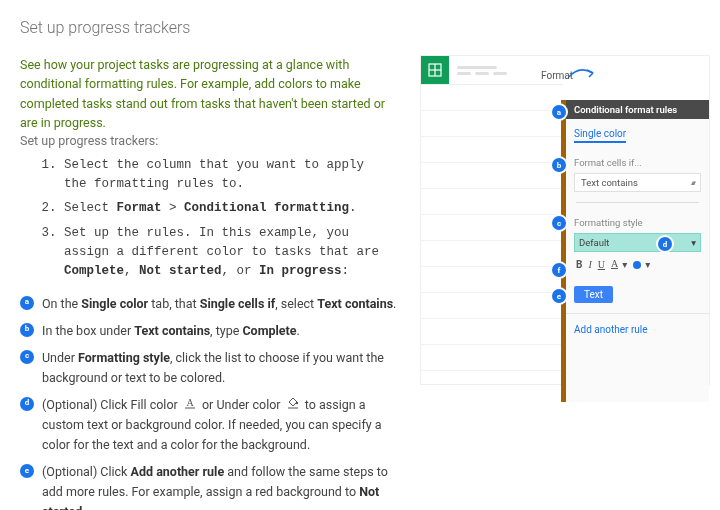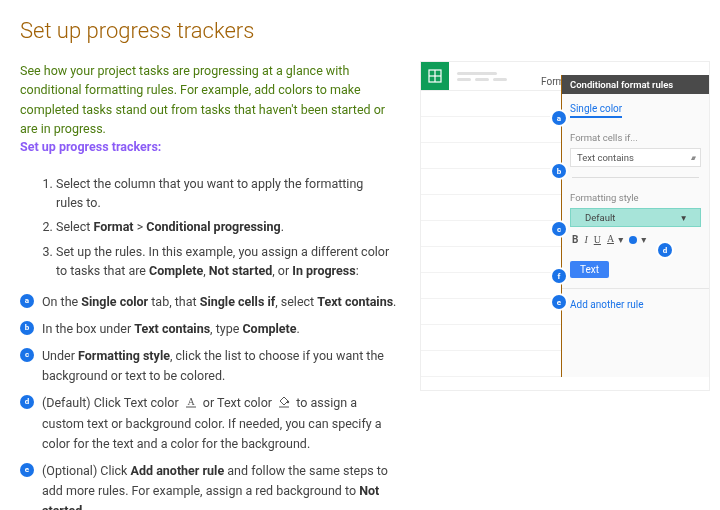--- a/index.html
+++ b/index.html
@@ -1,24 +1,24 @@
 <!DOCTYPE html>
 <html><head>
 <meta charset="utf-8">
 <style>
   * { box-sizing: border-box; margin: 0; padding: 0; }
   body { font-family: -apple-system, BlinkMacSystemFont, "Segoe UI", Roboto, Arial, sans-serif; font-size: 12.5px; color: #444; background: #fff; width: 720px; height: 510px; overflow: hidden; padding: 18px 20px; }
-  .page-title { font-size: 22px; font-weight: 300; color: #a16207; margin-bottom: 18px; }
+  .page-title { font-size: 16px; font-weight: 300; color: #737373; margin-bottom: 18px; }
   .columns { display: flex; gap: 22px; }
   .left { flex: 0 0 378px; }
   .right { flex: 1 1 auto; position: relative; }
   p.intro { line-height: 1.55; color: #4d7c0f; margin-bottom: 0; }
-  p.subhead { font-weight: 700; color: #8b5cf6; margin-bottom: 20px; }
+  p.subhead { font-weight: 400; color: #737373; margin-bottom: 8px; }
   ol { list-style: decimal; margin: 0 0 12px 28px; }
-  ol li { margin: 5px 8px; line-height: 1.55; color: #444; }
+  ol li { margin: 5px 16px; line-height: 1.55; color: #444; font-family: Liberation Mono, monospace; }
   .bold { font-weight: 700; color: #333; }
 
   .lettered { margin-left: 0; }
   .lettered-item { display: flex; align-items: flex-start; margin: 7px 0; line-height: 1.6; }
   .badge { flex: 0 0 auto; width: 14px; height: 14px; border-radius: 50%; background: #1a73e8; color: #fff; font-size: 8px; font-weight: 700; display: inline-flex; align-items: center; justify-content: center; margin-right: 8px; margin-top: 2px; }
   .lettered-item .body { flex: 1 1 auto; }
   .inline-icon { display: inline-block; vertical-align: middle; margin: 0 3px; }
 
   
   .mock { border: 1px solid #eee; background: #fff; position: relative; width: 290px; height: 330px; }
@@ -28,29 +28,29 @@
   .header-lines { margin-left: 8px; display: flex; flex-direction: column; gap: 3px; }
   .header-lines .line1 { width: 40px; height: 3px; background: #e0e0e0; border-radius: 2px; }
   .header-lines .line2row { display: flex; gap: 4px; }
   .header-lines .line2 { width: 14px; height: 3px; background: #e0e0e0; border-radius: 2px; }
   .format-label { position: absolute; left: 120px; top: 14px; font-size: 10px; color: #555; }
   .arrow { position: absolute; left: 146px; top: 7px; }
   .arrow svg { stroke: #1a73e8; fill: none; }
   .grid { position: absolute; left: 0; top: 28px; width: 142px; height: 300px; border-top: 1px solid #eee; }
   .grid .cell { height: 26px; border-bottom: 1px solid #f2f2f2; }
 
-  .panel { position: absolute; right: 0; top: 13px; width: 148px; background: #fafafa; border-left: 1px solid #a16207; height: 302px; }
+  .panel { position: absolute; right: 0; top: 44px; width: 148px; background: #fafafa; border-left: 5px solid #a16207; height: 302px; }
   .panel-title { background: #4a4a4a; color: #fff; font-size: 9.5px; font-weight: 600; padding: 4px 8px; }
   .panel-section { padding: 6px 8px 8px; }
   .section-label { font-size: 9.5px; color: #888; margin-bottom: 5px; display: block; }
   .tab-active { font-size: 10px; color: #1a73e8; border-bottom: 2px solid #1a73e8; display: inline-block; padding-bottom: 2px; }
   .select-box { background: #fff; border: 1px solid #e0e0e0; font-size: 9.5px; padding: 3px 6px; display: flex; justify-content: space-between; align-items: center; color: #555; margin-bottom: 4px; }
   .select-box .caret { font-size: 7px; color: #888; letter-spacing: -2px; }
   .input-line { height: 1px; background: #ddd; margin: 10px 2px 0; }
-  .style-box { background: #a7e4d9; border: 1px solid #7dd6c6; font-size: 9.5px; padding: 3px 14px; display: flex; justify-content: space-between; align-items: center; color: #444; }
+  .style-box { background: #a7e4d9; border: 1px solid #7dd6c6; font-size: 9.5px; padding: 3px 4px; display: flex; justify-content: space-between; align-items: center; color: #444; }
   .toolbar { display: flex; gap: 6px; align-items: center; margin-top: 7px; padding: 0 2px; }
   .toolbar span { font-size: 10px; color: #555; }
   .toolbar .b { font-weight: 700; }
   .toolbar .i { font-style: italic; font-family: serif; }
   .toolbar .u { text-decoration: underline; font-family: serif; }
   .toolbar .a-u { font-family: serif; border-bottom: 1px solid #555; padding-bottom: 0px; line-height: 0.8; }
   .tiny-caret { font-size: 6px; color: #888; margin-left: -2px; }
   .dot-icon { width: 8px; height: 8px; border-radius: 50%; background: #1a73e8; display: inline-block; }
   .panel-done { display: inline-block; background: #3b82f6; color: #fff; font-size: 10px; padding: 3px 10px; border-radius: 2px; margin: 8px 0 0 8px; }
   .add-rule { color: #1a73e8; font-size: 10px; padding: 10px 8px 0; display: block; }
@@ -63,21 +63,21 @@
 
 <h1 class="page-title">Set up progress trackers</h1>
 
 <div class="columns">
   <div class="left">
     <p class="intro">See how your project tasks are progressing at a glance with conditional formatting rules. For example, add colors to make completed tasks stand out from tasks that haven't been started or are in progress.</p>
     <p class="subhead">Set up progress trackers:</p>
     <ol>
       <li>Select the column that you want to apply the formatting rules to.</li>
       <li>
-        <span>Select </span><span class="bold">Format</span><span> &gt; </span><span class="bold">Conditional progressing</span><span>.</span>
+        <span>Select </span><span class="bold">Format</span><span> &gt; </span><span class="bold">Conditional formatting</span><span>.</span>
       </li>
       <li>
         <span>Set up the rules. In this example, you assign a different color to tasks that are </span><span class="bold">Complete</span><span>, </span><span class="bold">Not started</span><span>, or </span><span class="bold">In progress</span><span>:</span>
       </li>
     </ol>
 
     <div class="lettered">
       <div class="lettered-item">
         <span class="badge">a</span>
         <span class="body">
@@ -92,26 +92,26 @@
       </div>
       <div class="lettered-item">
         <span class="badge">c</span>
         <span class="body">
           <span>Under </span><span class="bold">Formatting style</span><span>, click the list to choose if you want the background or text to be colored.</span>
         </span>
       </div>
       <div class="lettered-item">
         <span class="badge">d</span>
         <span class="body">
-          <span>(Default) Click Text color </span>
+          <span>(Optional) Click Fill color </span>
           <span class="inline-icon"><svg width="12" height="12" viewBox="0 0 12 12">
                 <text x="6" y="9" text-anchor="middle" font-size="10" font-family="serif" fill="#555">A</text>
                 <rect x="1" y="10.5" width="10" height="1" fill="#555"></rect>
               </svg></span>
-          <span> or Text color </span>
+          <span> or Under color </span>
           <span class="inline-icon"><svg width="12" height="12" viewBox="0 0 12 12">
                 <path d="M4 1 L8 5 L4 9 L0 5 Z" fill="none" stroke="#555" stroke-width="1" transform="translate(2,0)"></path>
                 <circle cx="10" cy="6" r="1.2" fill="#555"></circle>
                 <rect x="1" y="10.5" width="10" height="1" fill="#555"></rect>
               </svg></span>
           <span> to assign a custom text or background color. If needed, you can specify a color for the text and a color for the background.</span>
         </span>
       </div>
       <div class="lettered-item">
         <span class="badge">e</span>

